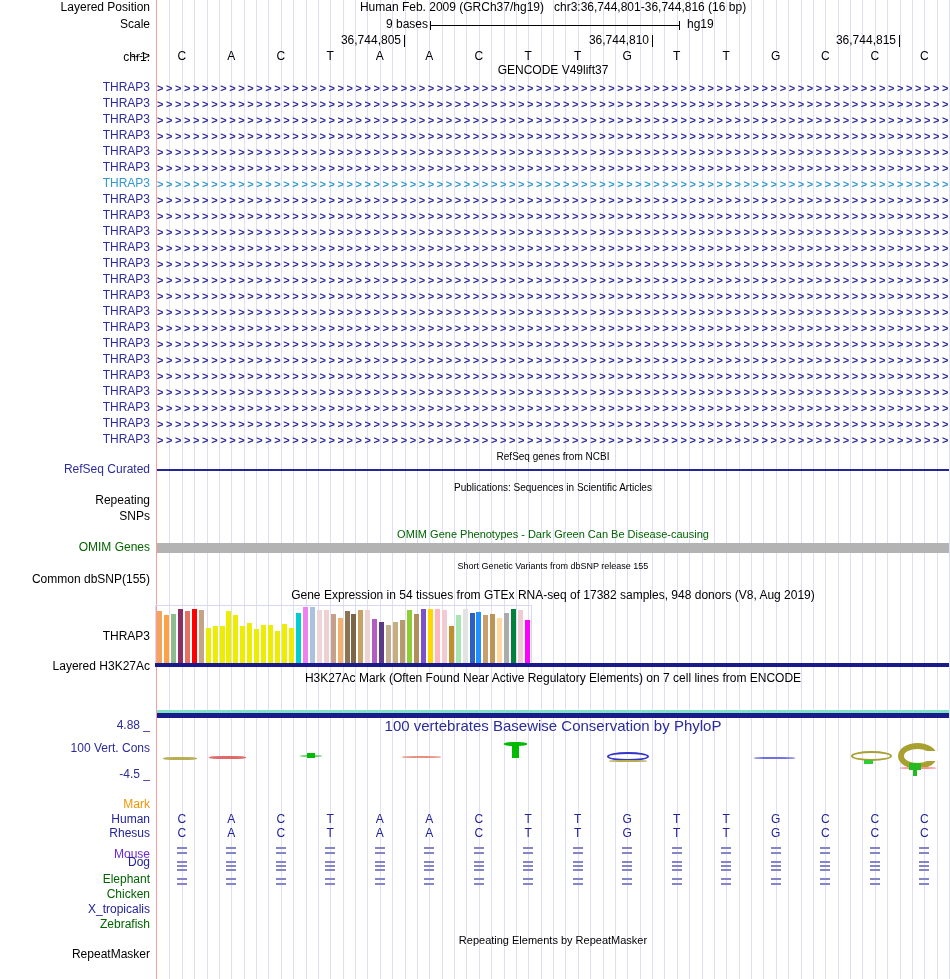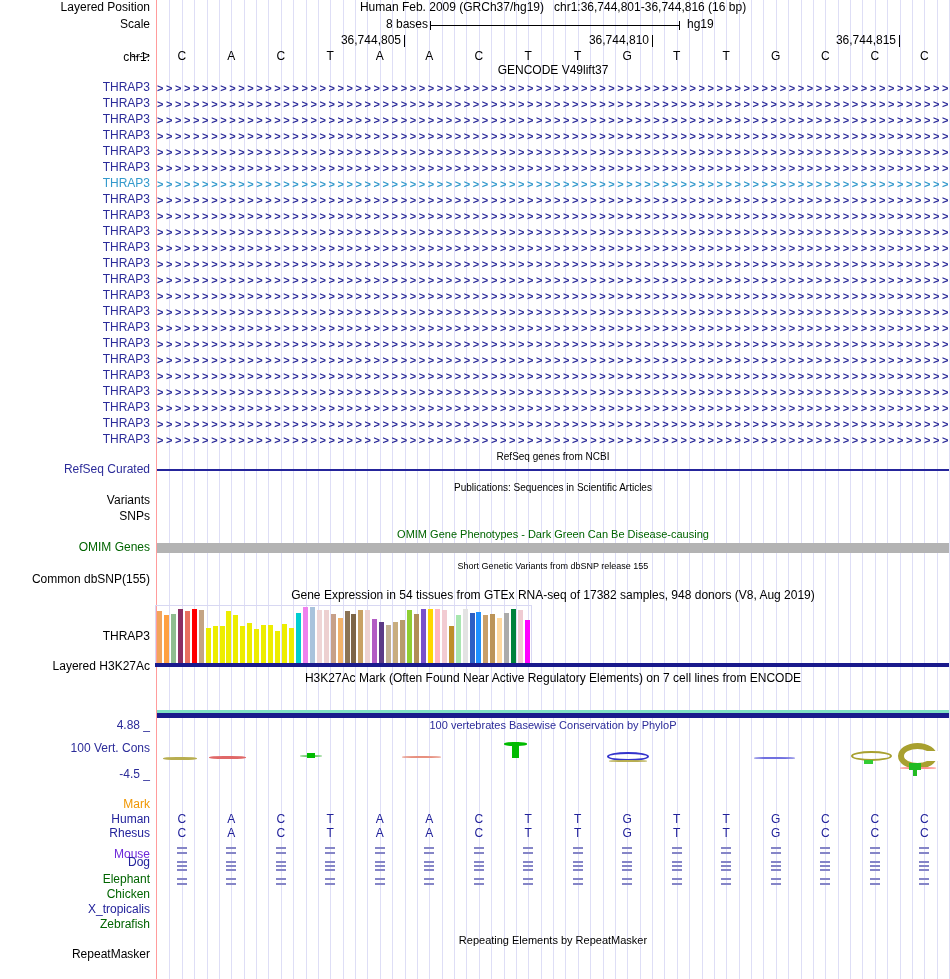--- a/index.html
+++ b/index.html
@@ -438,56 +438,56 @@
       <div class="eq-line" style="left: 869.75px; top: 878px;"></div>
       <div class="eq-line" style="left: 869.75px; top: 883px;"></div>
       <div class="eq-line" style="left: 919.25px; top: 878px;"></div>
       <div class="eq-line" style="left: 919.25px; top: 883px;"></div>
       <div class="llabel" style="top: 888px; color: rgb(0, 100, 0); position: absolute;">Chicken</div>
       <div class="llabel" style="top: 903px; color: rgb(34, 34, 155); position: absolute;">X_tropicalis</div>
       <div class="llabel" style="top: 918px; color: rgb(0, 100, 0); position: absolute;">Zebrafish</div>
     </div>
 
   <div class="llabel" style="top:1px">Layered Position</div>
-  <div class="ctitle" style="top:1px">Human Feb. 2009 (GRCh37/hg19)   chr1:36,744,801-36,744,816 (16 bp)</div>
+  <div class="ctitle" style="top:1px">Human Feb. 2009 (GRCh37/hg19)   chr3:36,744,801-36,744,816 (16 bp)</div>
 
   <div class="llabel" style="top:18px">Scale</div>
-  <div style="position:absolute;left:348px;top:18px;width:80px;text-align:right;font-size:12px;line-height:13px;">8 bases</div>
+  <div style="position:absolute;left:348px;top:18px;width:80px;text-align:right;font-size:12px;line-height:13px;">9 bases</div>
   <div class="scale-line">
       <i></i>
       <i class="r"></i>
     </div>
   <div style="position:absolute;left:687px;top:18px;font-size:12px;line-height:13px;">hg19</div>
 
   <div class="llabel" style="top:51px">chr1:</div>
   <div class="llabel" style="top:50px">---&gt;</div>
 
   <div class="ctitle" style="top:64px">GENCODE V49lift37</div>
 
   <div class="ctitle small" style="top:450px">RefSeq genes from NCBI</div>
   <div class="llabel blue" style="top:463px">RefSeq Curated</div>
 
   <div class="ctitle small" style="top:481px">Publications: Sequences in Scientific Articles</div>
-  <div class="llabel" style="top:494px">Variants</div>
+  <div class="llabel" style="top:494px">Repeating</div>
   <div class="llabel" style="top:510px">SNPs</div>
 
   <div class="ctitle green" style="top:528px;font-size:11px;">OMIM Gene Phenotypes - Dark Green Can Be Disease-causing</div>
   <div class="llabel green" style="top:541px">OMIM Genes</div>
 
   <div class="ctitle tiny" style="top:560px">Short Genetic Variants from dbSNP release 155</div>
   <div class="llabel" style="top:573px">Common dbSNP(155)</div>
 
   <div class="ctitle" style="top:589px">Gene Expression in 54 tissues from GTEx RNA-seq of 17382 samples, 948 donors (V8, Aug 2019)</div>
   <div class="llabel" style="top:630px">THRAP3</div>
 
   <div class="ctitle" style="top:672px">H3K27Ac Mark (Often Found Near Active Regulatory Elements) on 7 cell lines from ENCODE</div>
   <div class="llabel" style="top:660px">Layered H3K27Ac</div>
 
   <div class="llabel blue" style="top:719px">4.88 _</div>
-  <div class="ctitle blue" style="top:719px;font-size:11px;">100 vertebrates Basewise Conservation by PhyloP</div>
+  <div class="ctitle blue" style="top:719px;font-size:15px;">100 vertebrates Basewise Conservation by PhyloP</div>
   <div class="llabel blue" style="top:742px">100 Vert. Cons</div>
   <div class="llabel blue" style="top:768px">-4.5 _</div>
 
 
   <div class="ctitle" style="top:934px;font-size:11px;">Repeating Elements by RepeatMasker</div>
   <div class="llabel" style="top:948px">RepeatMasker</div>
 
 </div>
 
 </body></html>

